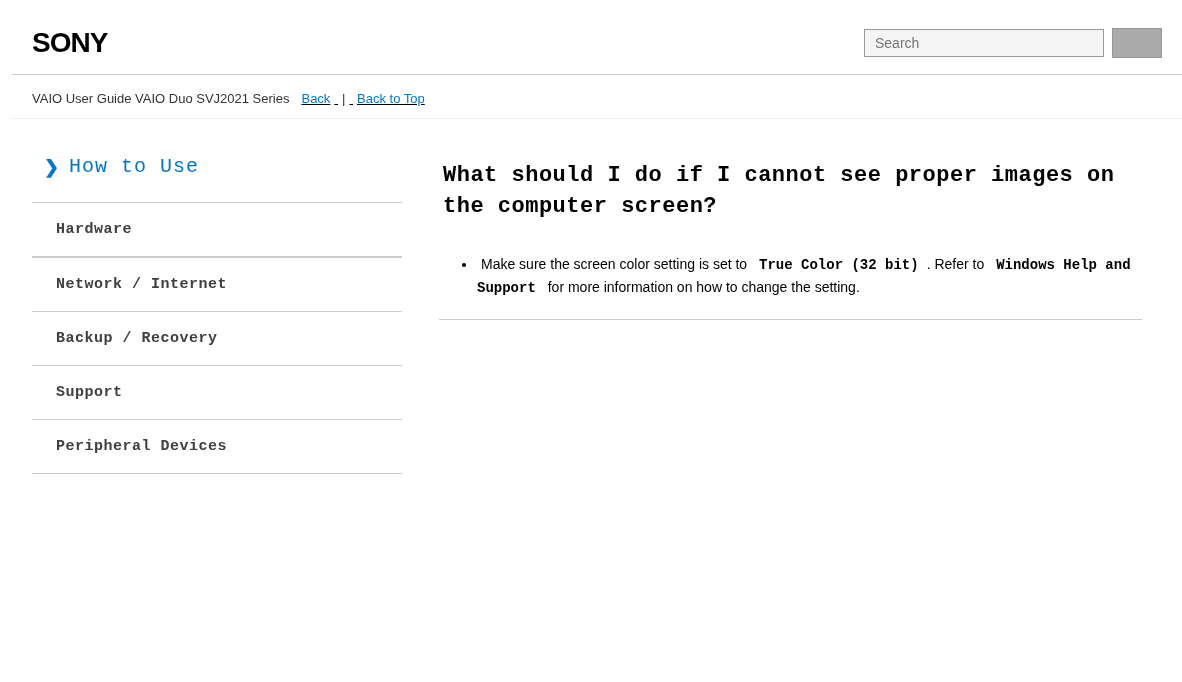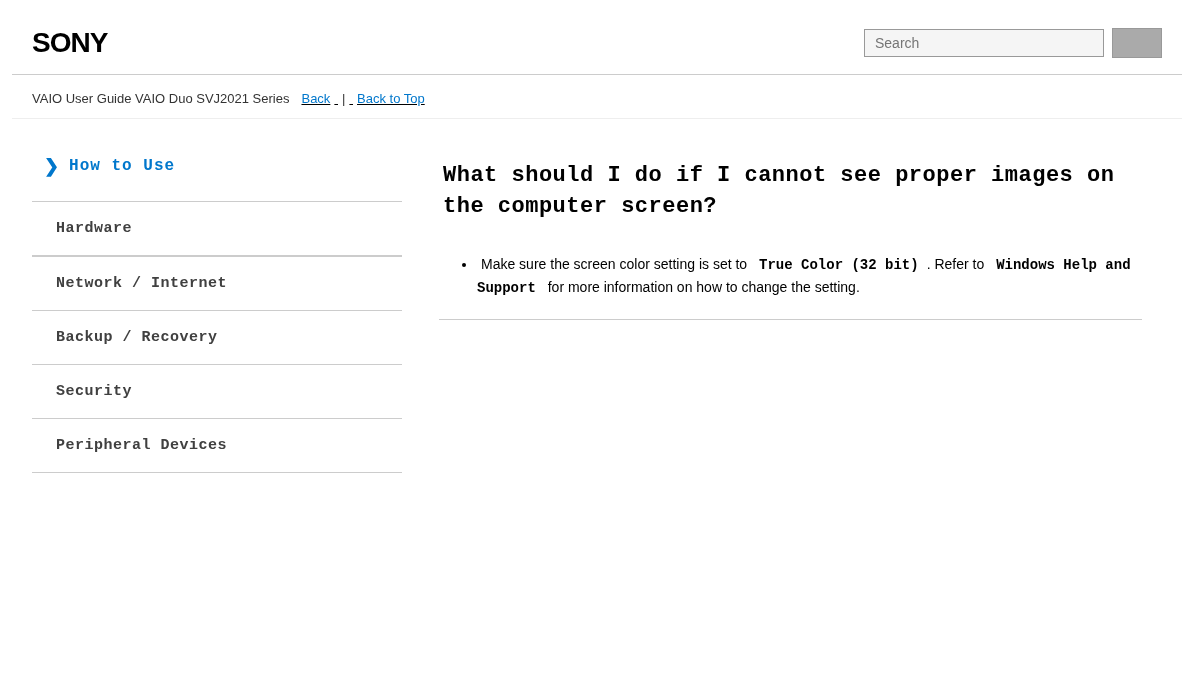--- a/index.html
+++ b/index.html
@@ -110,22 +110,22 @@
 
     .chevron-icon {
       color: #0077cc;
       font-size: 18px;
       margin-right: 6px;
       font-weight: bold;
     }
 
     .how-to-use-label {
       color: #0077cc;
-      font-size: 16px;
-      font-weight: bold;
+      font-size: 20px;
+      font-weight: normal;
       font-family: 'Courier New', monospace;
       letter-spacing: 1px;
       text-align: right;
     }
 
     .troubleshooting-header {
       font-size: 22px;
       font-weight: normal;
       color: #000000;
       margin-bottom: 6px;
@@ -233,21 +233,21 @@
     <hr class="sidebar-divider">
 
     <hr class="sidebar-divider">
 
     <a class="sidebar-item" href="#">Network / Internet</a>
     <hr class="sidebar-divider">
 
     <a class="sidebar-item" href="#">Backup / Recovery</a>
     <hr class="sidebar-divider">
 
-    <a class="sidebar-item" href="#">Security</a>
+    <a class="sidebar-item" href="#">Support</a>
     <hr class="sidebar-divider">
 
     <a class="sidebar-item" href="#">Peripheral Devices</a>
     <hr class="sidebar-divider">
 
   </div>
 
   <div class="content-area">
 
     <h1 class="page-title">What should I do if I cannot see proper images on the computer screen?</h1>

